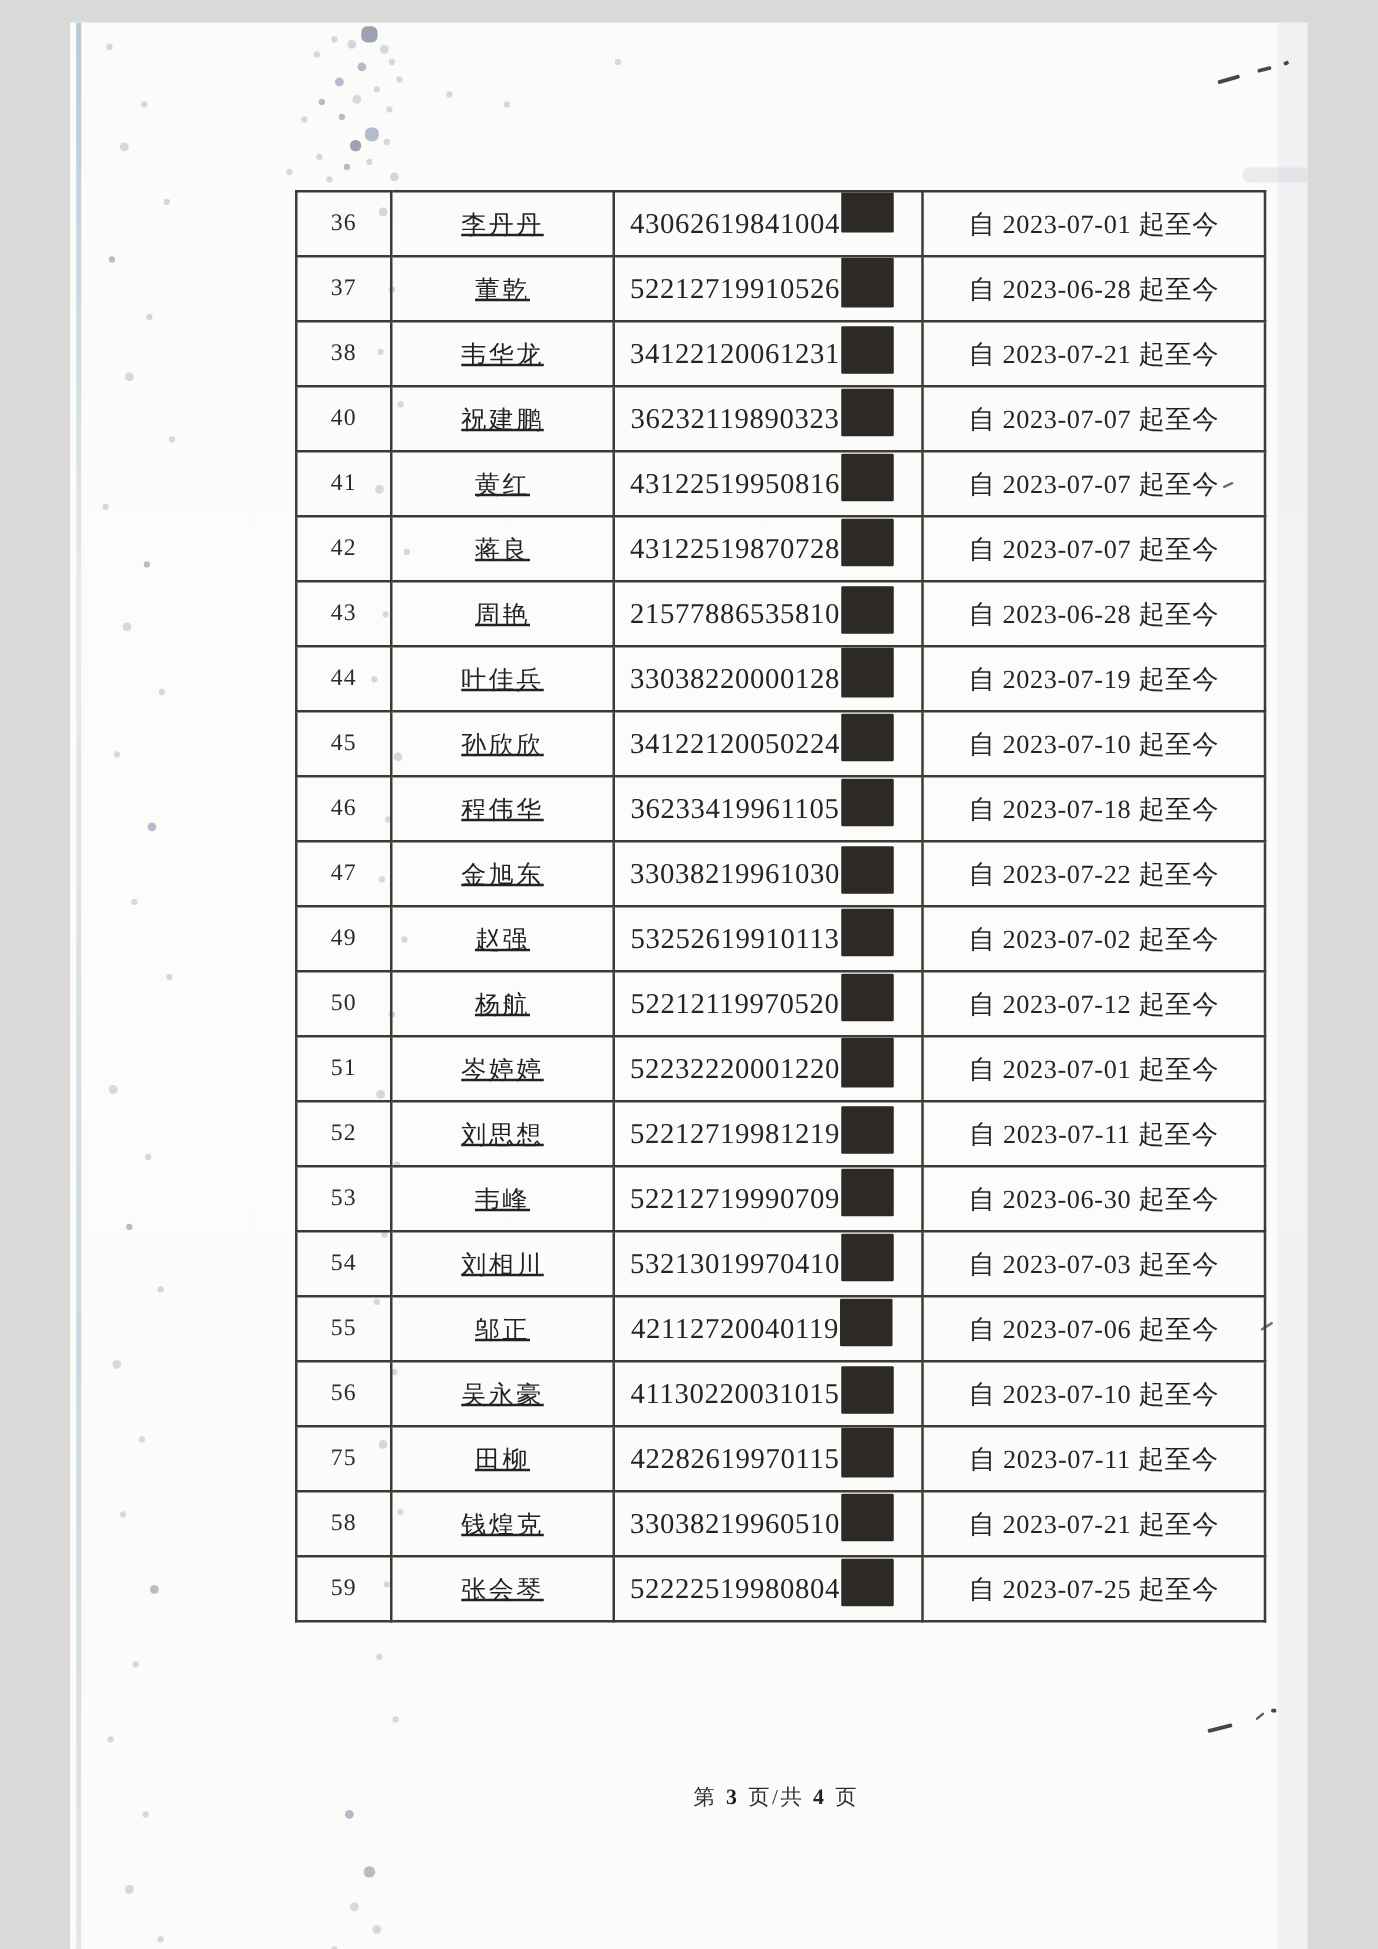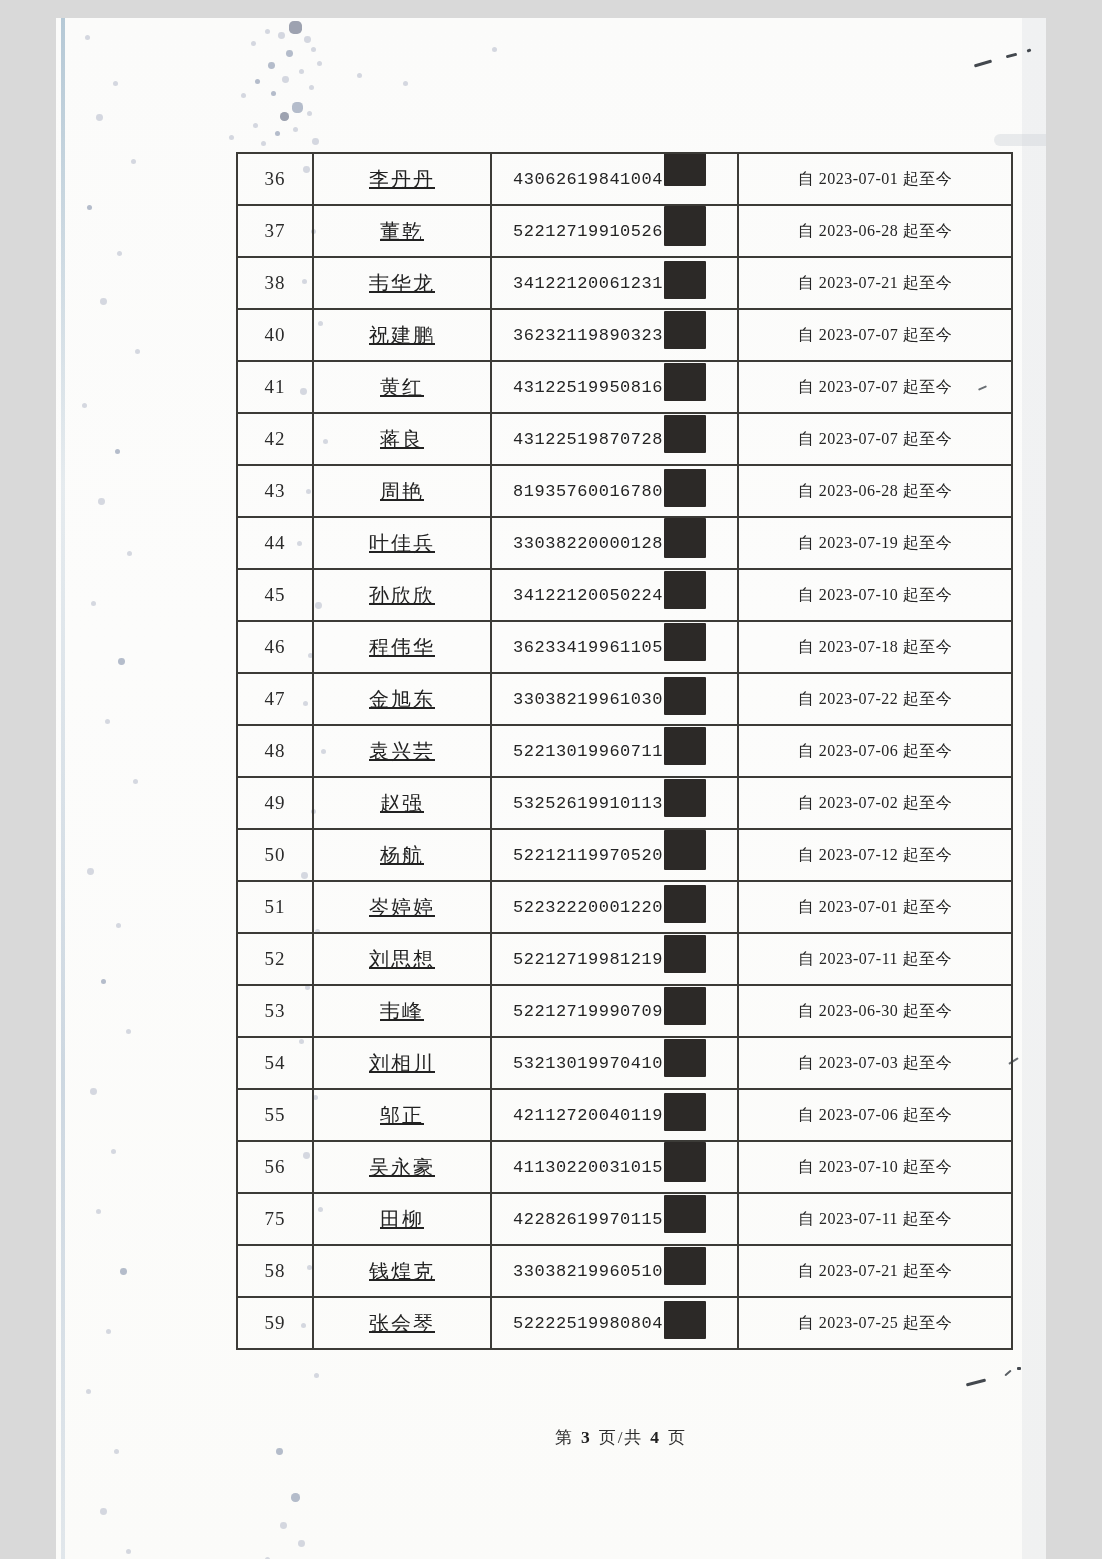--- a/index.html
+++ b/index.html
@@ -95,30 +95,30 @@
   }
   .doc-table td{
     border:2px solid #3c3b37;
     height:50px;
     text-align:center;vertical-align:middle;
     padding:0;overflow:hidden;
   }
   .cell-no{font-size:19px;letter-spacing:1px;color:#2b2b2b;}
   .cell-name{font-size:20px;letter-spacing:2px;color:#222;text-decoration:underline;}
   .cell-id{padding-right:10px !important;}
-  .idnum{font-size:17px;letter-spacing:.5px;color:#242424;vertical-align:middle;font-family:Liberation Mono, monospace;}
+  .idnum{font-size:23px;letter-spacing:.5px;color:#242424;vertical-align:middle;}
   .redact{
     display:inline-block;width:42px;height:38px;margin-left:1px;
     background:#2c2927;vertical-align:middle;transform:translateY(-5px);
     border-radius:1px;
   }
   tr:nth-child(1) .redact{transform:translateY(-12px);}
   tr:nth-child(4n+3) .redact{transform:translateY(-3px);}
   tr:nth-child(6n+2) .redact{height:40px;}
-  .cell-date{font-size:16px;letter-spacing:.5px;color:#242424;}
+  .cell-date{font-size:21px;letter-spacing:.5px;color:#242424;}
   
   .footer{
     position:absolute;left:14px;top:1408px;width:1102px;
     text-align:center;font-size:17px;letter-spacing:2px;color:#2e2e2e;
   }
   .footer b{margin:0 7px;font-size:17.5px;color:#1f1f1f;}
 </style>
 </head>
 <body>
 
@@ -186,21 +186,21 @@
     <tr>
       <td class="cell-no">42</td>
       <td class="cell-name">蒋良</td>
       <td class="cell-id"><span class="idnum">43122519870728</span><span class="redact"></span></td>
       <td class="cell-date">自 2023-07-07 起至今</td>
     </tr>
 
     <tr>
       <td class="cell-no">43</td>
       <td class="cell-name">周艳</td>
-      <td class="cell-id"><span class="idnum">81935760016780</span><span class="redact"></span></td>
+      <td class="cell-id"><span class="idnum">21577886535810</span><span class="redact"></span></td>
       <td class="cell-date">自 2023-06-28 起至今</td>
     </tr>
 
     <tr>
       <td class="cell-no">44</td>
       <td class="cell-name">叶佳兵</td>
       <td class="cell-id"><span class="idnum">33038220000128</span><span class="redact"></span></td>
       <td class="cell-date">自 2023-07-19 起至今</td>
     </tr>
 
@@ -218,26 +218,20 @@
       <td class="cell-date">自 2023-07-18 起至今</td>
     </tr>
 
     <tr>
       <td class="cell-no">47</td>
       <td class="cell-name">金旭东</td>
       <td class="cell-id"><span class="idnum">33038219961030</span><span class="redact"></span></td>
       <td class="cell-date">自 2023-07-22 起至今</td>
     </tr>
 
-    <tr>
-      <td class="cell-no">48</td>
-      <td class="cell-name">袁兴芸</td>
-      <td class="cell-id"><span class="idnum">52213019960711</span><span class="redact"></span></td>
-      <td class="cell-date">自 2023-07-06 起至今</td>
-    </tr>
 
     <tr>
       <td class="cell-no">49</td>
       <td class="cell-name">赵强</td>
       <td class="cell-id"><span class="idnum">53252619910113</span><span class="redact"></span></td>
       <td class="cell-date">自 2023-07-02 起至今</td>
     </tr>
 
     <tr>
       <td class="cell-no">50</td>

